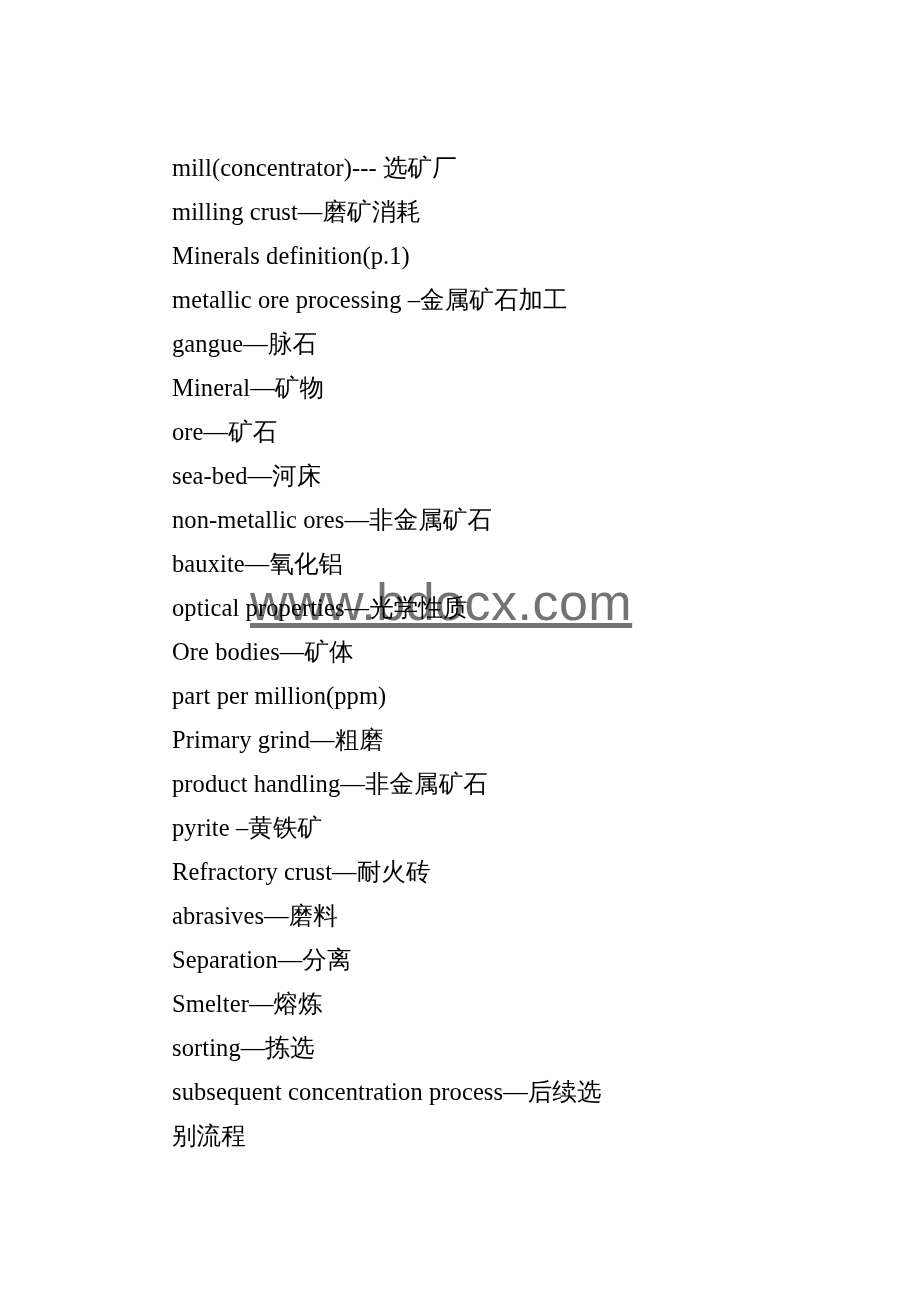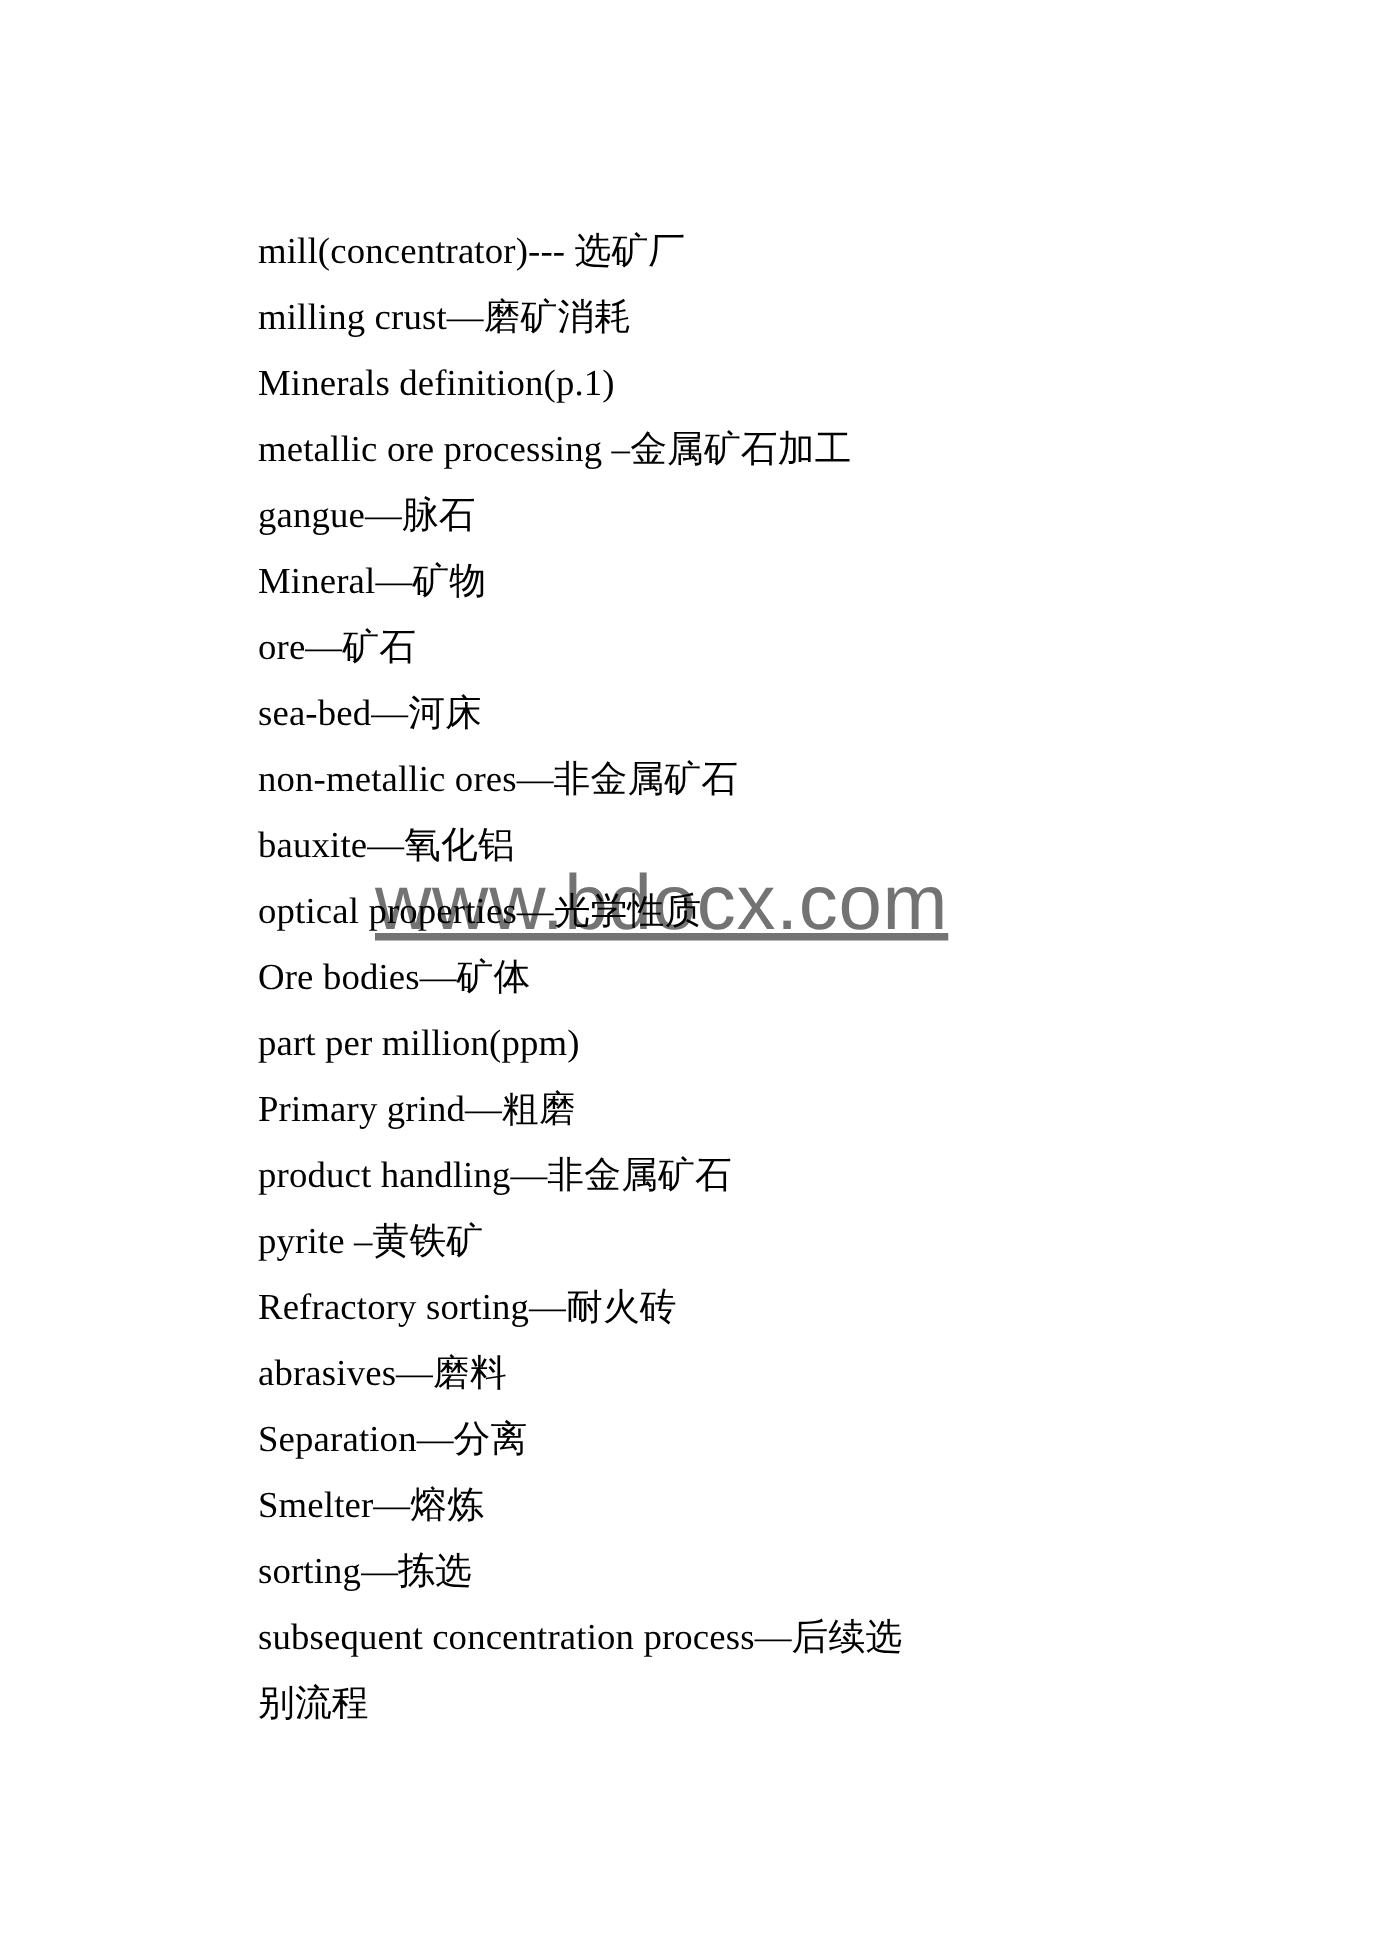--- a/index.html
+++ b/index.html
@@ -66,21 +66,21 @@
     <div class="entry">ore—矿石</div>
     <div class="entry">sea-bed—河床</div>
     <div class="entry">non-metallic ores—非金属矿石</div>
     <div class="entry">bauxite—氧化铝</div>
     <div class="entry">optical properties—光学性质</div>
     <div class="entry">Ore bodies—矿体</div>
     <div class="entry">part per million(ppm)</div>
     <div class="entry">Primary grind—粗磨</div>
     <div class="entry">product handling—非金属矿石</div>
     <div class="entry">pyrite –黄铁矿</div>
-    <div class="entry">Refractory sorting—耐火砖</div>
+    <div class="entry">Refractory crust—耐火砖</div>
     <div class="entry">abrasives—磨料</div>
     <div class="entry">Separation—分离</div>
     <div class="entry">Smelter—熔炼</div>
     <div class="entry">sorting—拣选</div>
     <div class="entry">subsequent concentration process—后续选</div>
     <div class="entry">别流程</div>
   </div>
 
 </div>
 

